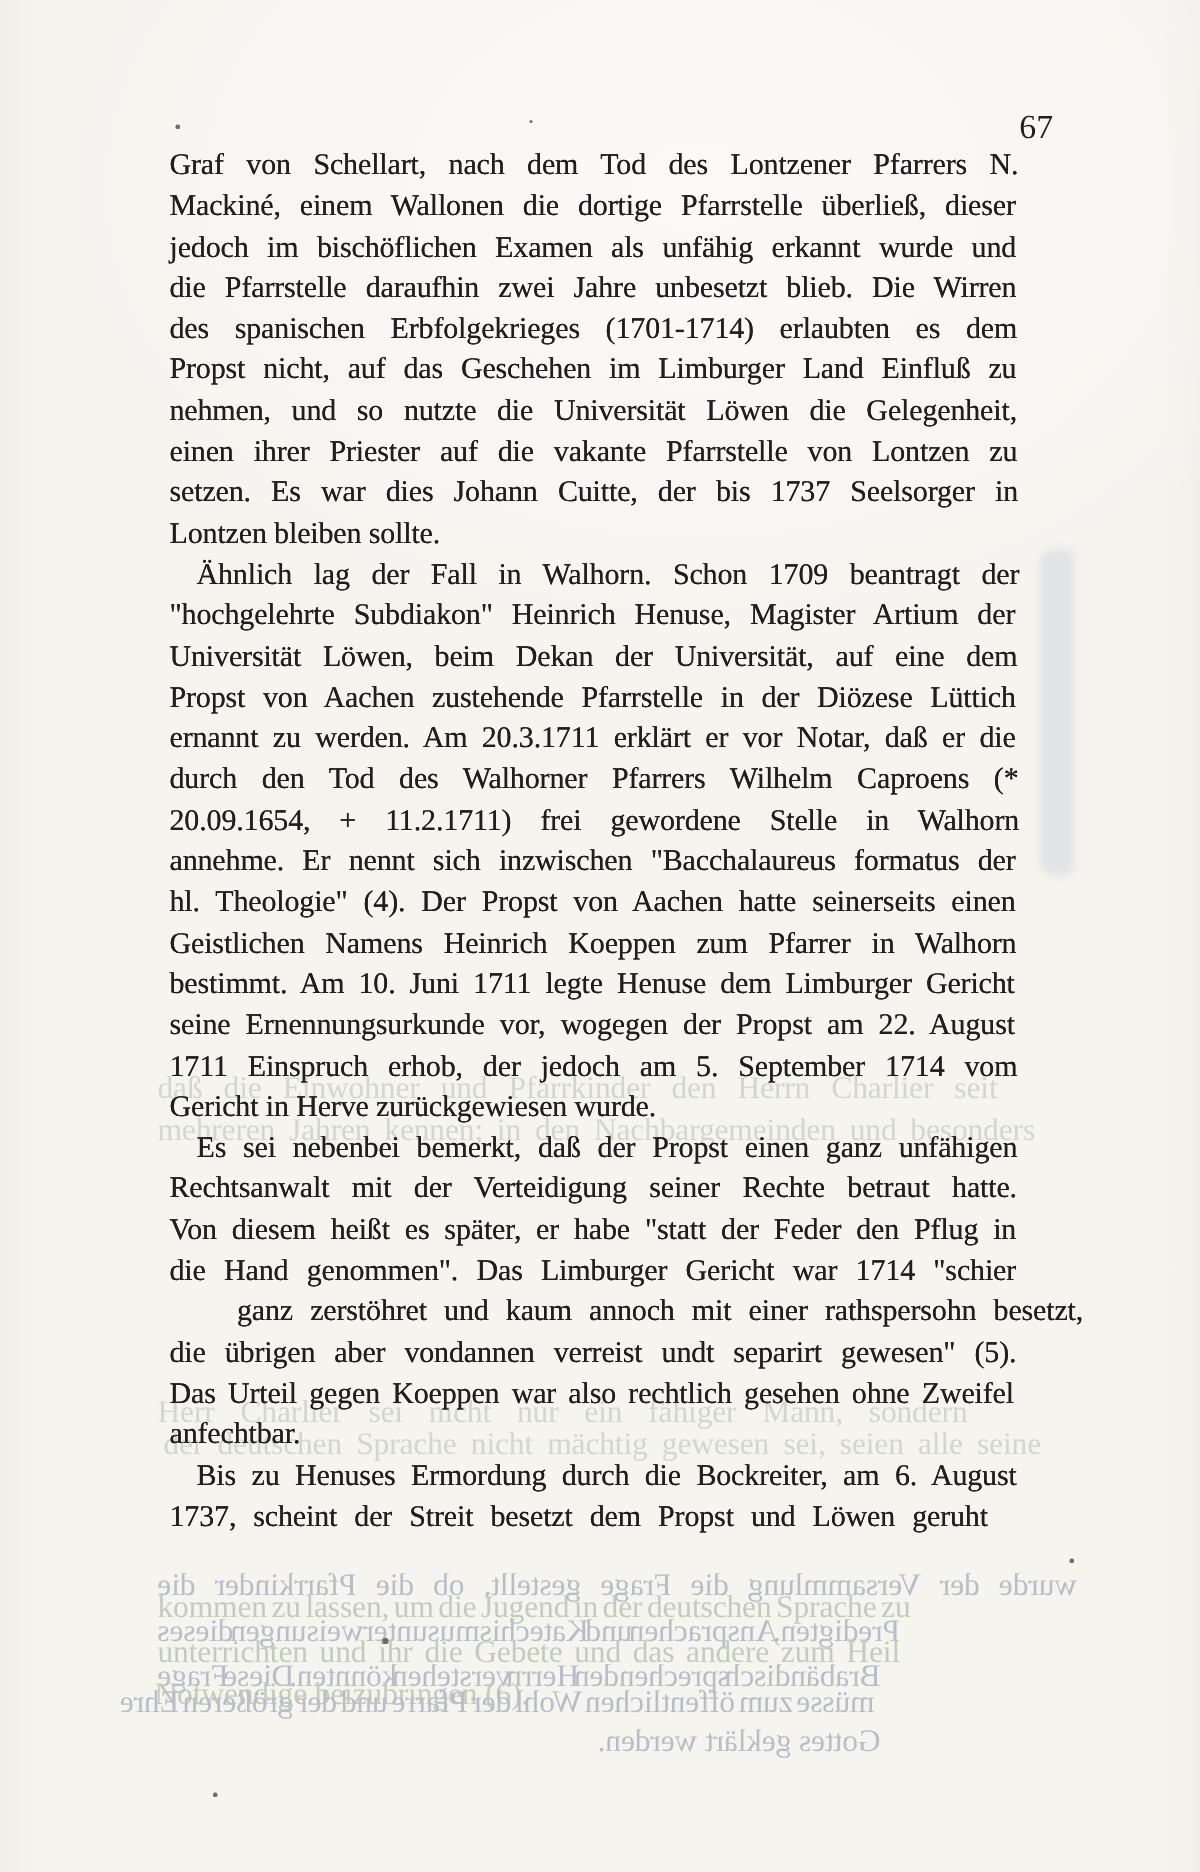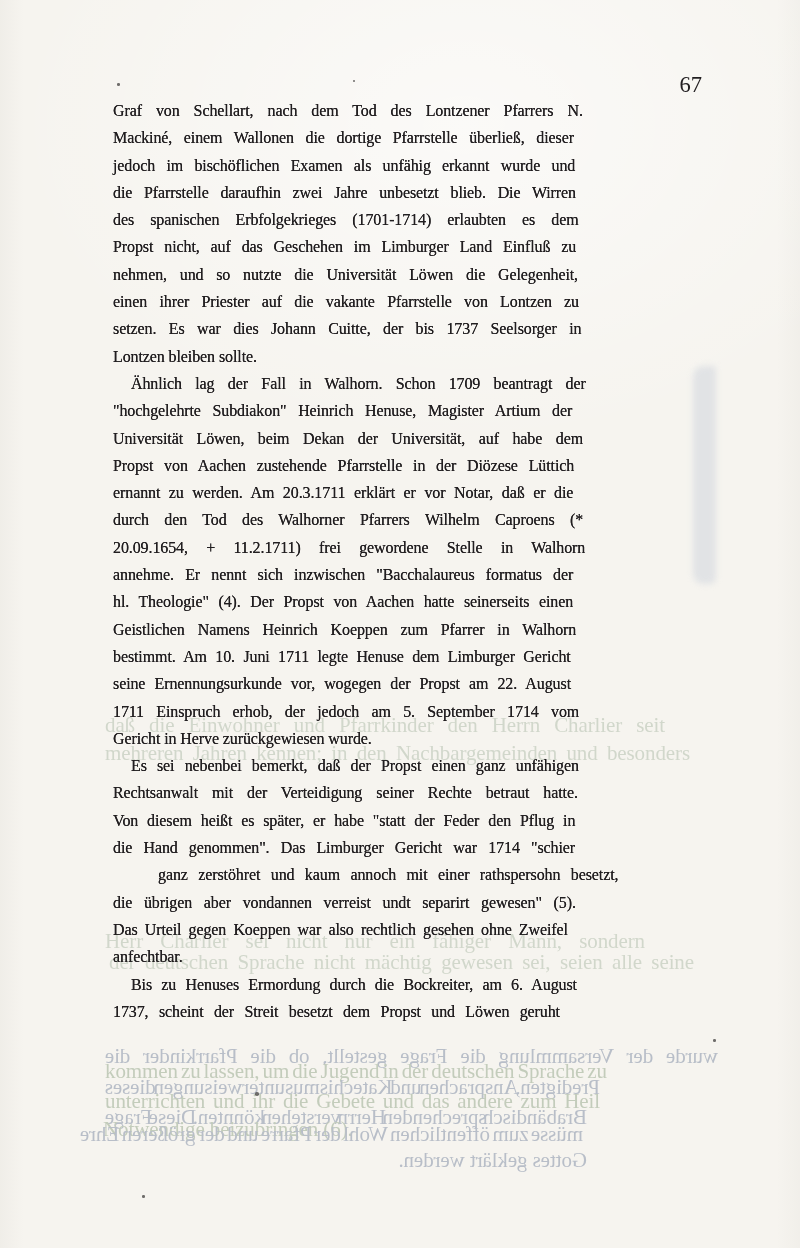--- a/index.html
+++ b/index.html
@@ -13,21 +13,21 @@
     font-family:"Liberation Serif","DejaVu Serif",serif;
     color:var(--ink,#211e20);
     overflow:hidden;
   }
   .pagenum{
     position:absolute;left:658px;top:72px;width:44px;
     text-align:right;font-size:22.5px;line-height:26px;
   }
   .text-block{position:absolute;left:113px;top:97px;width:590px;z-index:3;}
   .jline{
-    height:27.3px;line-height:27.3px;font-size:16px;
+    height:27.3px;line-height:27.3px;font-size:20px;
     letter-spacing:-0.1px;white-space:nowrap;box-sizing:border-box;
     overflow:visible;
   }
   .jline.indent{padding-left:18px;}
   .lt{text-shadow:0 0 .4px currentColor;}
   .ghost-layer{position:absolute;inset:0;z-index:1;}
   .ghost-line{
     position:absolute;height:24px;line-height:24px;font-size:21px;
     white-space:nowrap;letter-spacing:-0.1px;overflow:visible;
   }
@@ -69,21 +69,21 @@
       <div class="jline"><span class="lt" style="word-spacing: 7.43555px;">jedoch im bischöflichen Examen als unfähig erkannt wurde und</span></div>
       <div class="jline"><span class="lt" style="word-spacing: 7.86523px;">die Pfarrstelle daraufhin zwei Jahre unbesetzt blieb. Die Wirren</span></div>
       <div class="jline"><span class="lt" style="word-spacing: 12.2318px;">des spanischen Erbfolgekrieges (1701-1714) erlaubten es dem</span></div>
       <div class="jline"><span class="lt" style="word-spacing: 7.03819px;">Propst nicht, auf das Geschehen im Limburger Land Einfluß zu</span></div>
       <div class="jline"><span class="lt" style="word-spacing: 8.89258px;">nehmen, und so nutzte die Universität Löwen die Gelegenheit,</span></div>
       <div class="jline"><span class="lt" style="word-spacing: 8.39931px;">einen ihrer Priester auf die vakante Pfarrstelle von Lontzen zu</span></div>
       <div class="jline"><span class="lt" style="word-spacing: 8.55781px;">setzen. Es war dies Johann Cuitte, der bis 1737 Seelsorger in</span></div>
       <div class="jline plast"><span class="lt">Lontzen bleiben sollte.</span></div>
       <div class="jline indent"><span class="lt" style="word-spacing: 9.46875px;">Ähnlich lag der Fall in Walhorn. Schon 1709 beantragt der</span></div>
       <div class="jline"><span class="lt" style="word-spacing: 7.75px;">"hochgelehrte Subdiakon" Heinrich Henuse, Magister Artium der</span></div>
-      <div class="jline"><span class="lt" style="word-spacing: 9.61328px;">Universität Löwen, beim Dekan der Universität, auf habe dem</span></div>
+      <div class="jline"><span class="lt" style="word-spacing: 9.61328px;">Universität Löwen, beim Dekan der Universität, auf eine dem</span></div>
       <div class="jline"><span class="lt" style="word-spacing: 6.89062px;">Propst von Aachen zustehende Pfarrstelle in der Diözese Lüttich</span></div>
       <div class="jline"><span class="lt" style="word-spacing: 4.69318px;">ernannt zu werden. Am 20.3.1711 erklärt er vor Notar, daß er die</span></div>
       <div class="jline"><span class="lt" style="word-spacing: 11.5293px;">durch den Tod des Walhorner Pfarrers Wilhelm Caproens (*</span></div>
       <div class="jline"><span class="lt" style="word-spacing: 14.4397px;">20.09.1654, + 11.2.1711) frei gewordene Stelle in Walhorn</span></div>
       <div class="jline"><span class="lt" style="word-spacing: 7.29464px;">annehme. Er nennt sich inzwischen "Bacchalaureus formatus der</span></div>
       <div class="jline"><span class="lt" style="word-spacing: 5.68924px;">hl. Theologie" (4). Der Propst von Aachen hatte seinerseits einen</span></div>
       <div class="jline"><span class="lt" style="word-spacing: 9.01786px;">Geistlichen Namens Heinrich Koeppen zum Pfarrer in Walhorn</span></div>
       <div class="jline"><span class="lt" style="word-spacing: 4.47396px; text-align: right;">bestimmt. Am 10. Juni 1711 legte Henuse dem Limburger Gericht</span></div>
       <div class="jline"><span class="lt" style="word-spacing: 5.21094px;">seine Ernennungsurkunde vor, wogegen der Propst am 22. August</span></div>
       <div class="jline"><span class="lt" style="word-spacing: 8.40799px;">1711 Einspruch erhob, der jedoch am 5. September 1714 vom</span></div>

